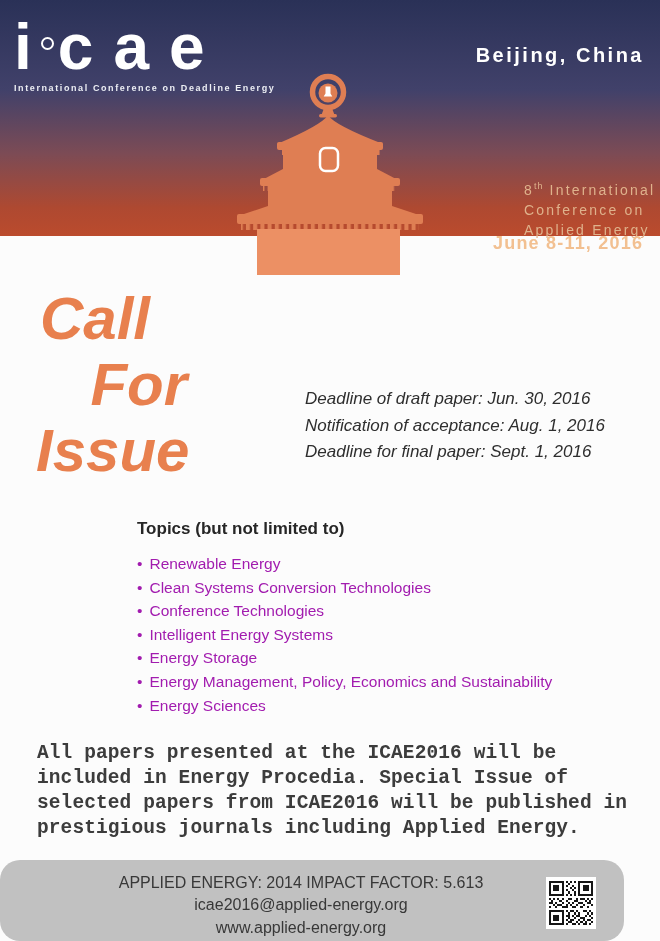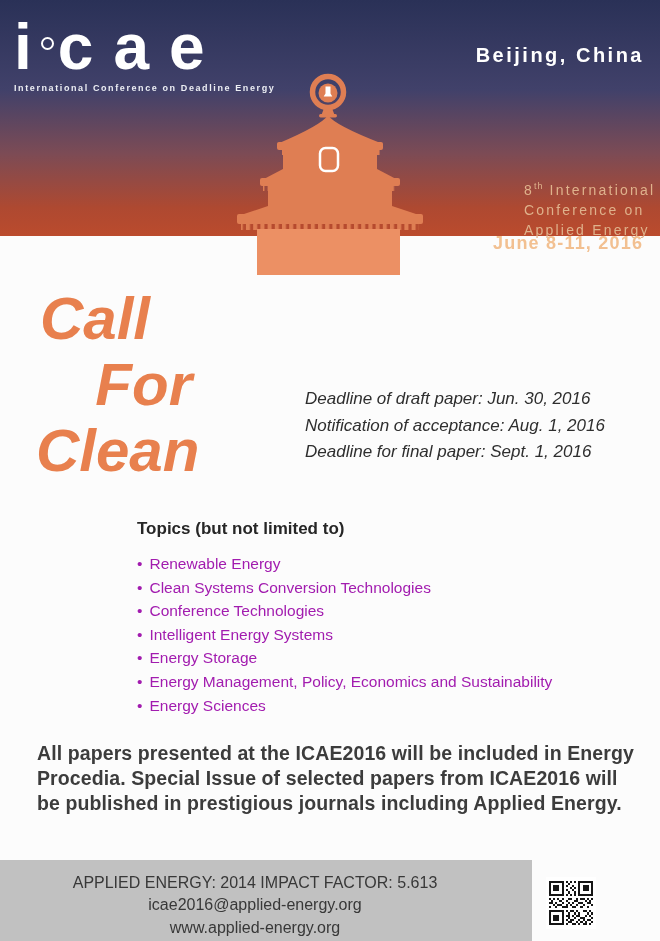--- a/index.html
+++ b/index.html
@@ -53,26 +53,27 @@
   .cfp .t3{margin-left:0px;}
   .deadlines{position:absolute;left:305px;top:386px;color:#2e2e2e;
     font-size:17px;font-style:italic;line-height:26.5px;}
   .topics{position:absolute;left:137px;top:519px;color:#333;}
   .topics-heading{font-size:17px;font-weight:bold;color:#262626;}
   .topics ul{list-style:none;margin:13px 0 0 0;padding:0;}
   .topics li{font-size:15.5px;line-height:23.6px;color:#a21caf;}
   .topics li::before{content:"•";margin-right:7px;}
   .note{
     position:absolute;left:37px;top:741px;width:600px;
-    font-size:19.5px;font-weight:600;line-height:25px;color:#3c3c3c;letter-spacing:0.1px;
+    font-size:19.5px;font-weight:600;line-height:25px;color:#3c3c3c;letter-spacing:0.1px;font-family:Liberation Mono, monospace;
   }
   
   .footer{
-    position:absolute;left:0;top:860px;width:532px;height:81px;
+    position:absolute;left:0;top:860px;width:624px;height:81px;
     background:var(--footer_bg,#C1C1C1);
+    border-radius:20px;
   }
   .footer-text{padding-top:12px;padding-right:22px;text-align:center;
     font-size:16px;line-height:22.4px;color:#383838;}
   .qr{
     position:absolute;left:546px;top:17px;width:44px;height:46px;
     background:#fff;padding:3px;
   }
 </style>
 </head>
 <body>
@@ -132,21 +133,21 @@
       <div>Conference on</div>
       <div>Applied Energy</div>
     </div>
 
     <div class="dates">June 8-11, 2016</div>
   </div>
 
   <div class="cfp">
     <div class="t1">Call</div>
     <div class="t2">For</div>
-    <div class="t3">Clean</div>
+    <div class="t3">Issue</div>
   </div>
 
   <div class="deadlines">
     <div>Deadline of draft paper: Jun. 30, 2016</div>
     <div>Notification of acceptance: Aug. 1, 2016</div>
     <div>Deadline for final paper: Sept. 1, 2016</div>
   </div>
 
   <div class="topics">
     <div class="topics-heading">Topics (but not limited to)</div>

